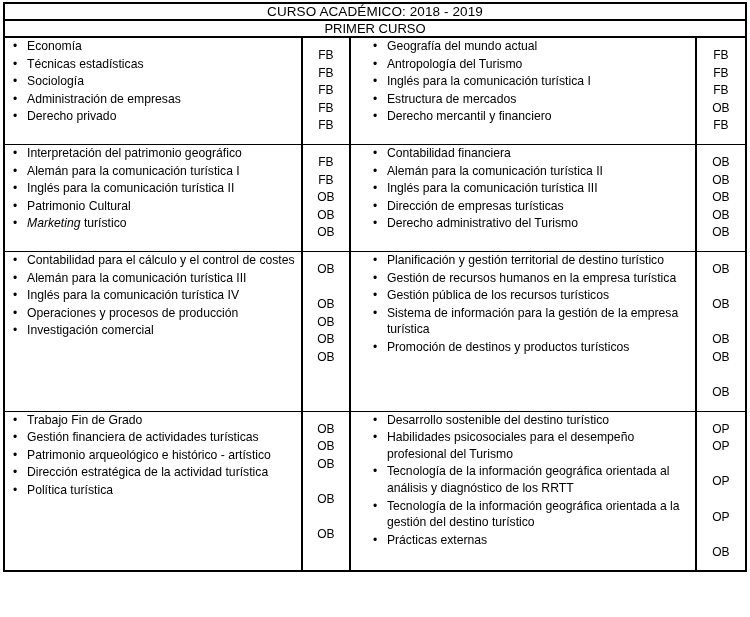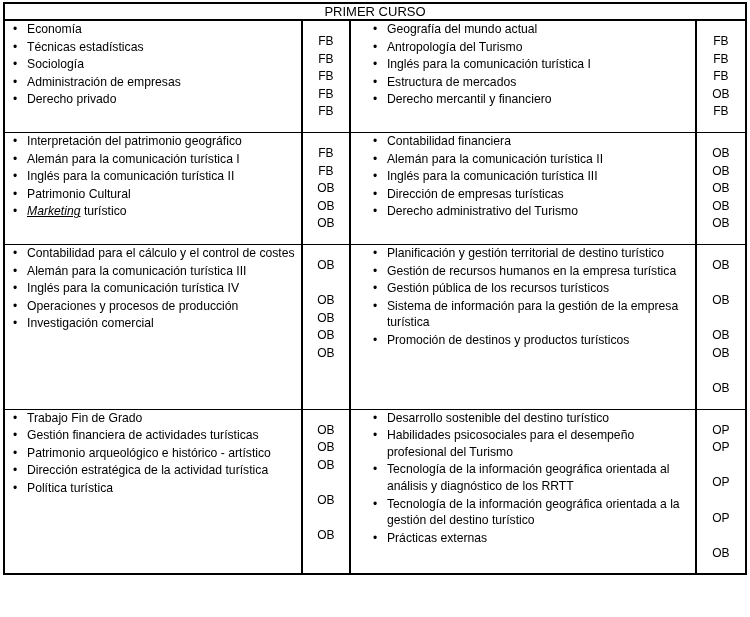--- a/index.html
+++ b/index.html
@@ -96,25 +96,25 @@
     padding: 0 0 0 0;
     margin: 0 0 1px 0;
   }
   ul.subjects li .blt {
     position: absolute;
     left: -14px;
     top: 0;
     font-size: 12px;
     line-height: 16.6px;
   }
-  ul.subjects li em { font-style: italic; text-decoration: underline; }
+  ul.subjects li em { font-style: italic; }
 
   ul.types {
-    margin: 12px;
-    padding: 0;
+    margin: 0;
+    padding: 9px;
     list-style: none;
   }
   ul.types li {
     font-size: 12px;
     line-height: 16.6px;
     margin: 0 0 1px 0;
     text-align: center;
     min-height: 16.6px;
   }
   ul.types li.blank { color: transparent; }
@@ -125,20 +125,23 @@
 <div class="sheet">
   <table class="plan">
     <colgroup>
       <col class="c-subject-l">
       <col class="c-type-l">
       <col class="c-subject-r">
       <col class="c-type-r">
     </colgroup>
     <tbody>
 
+      <tr>
+        <td class="title-cell" colspan="4">CURSO ACADÉMICO: 2018 - 2019</td>
+      </tr>
 
 
       <tr>
         <td class="course-band first" colspan="4">PRIMER CURSO</td>
       </tr>
       <tr>
         <td class="subject-cell">
           <ul class="subjects">
               <li><span class="blt">•</span>Economía</li>
               <li><span class="blt">•</span>Técnicas estadísticas</li>

